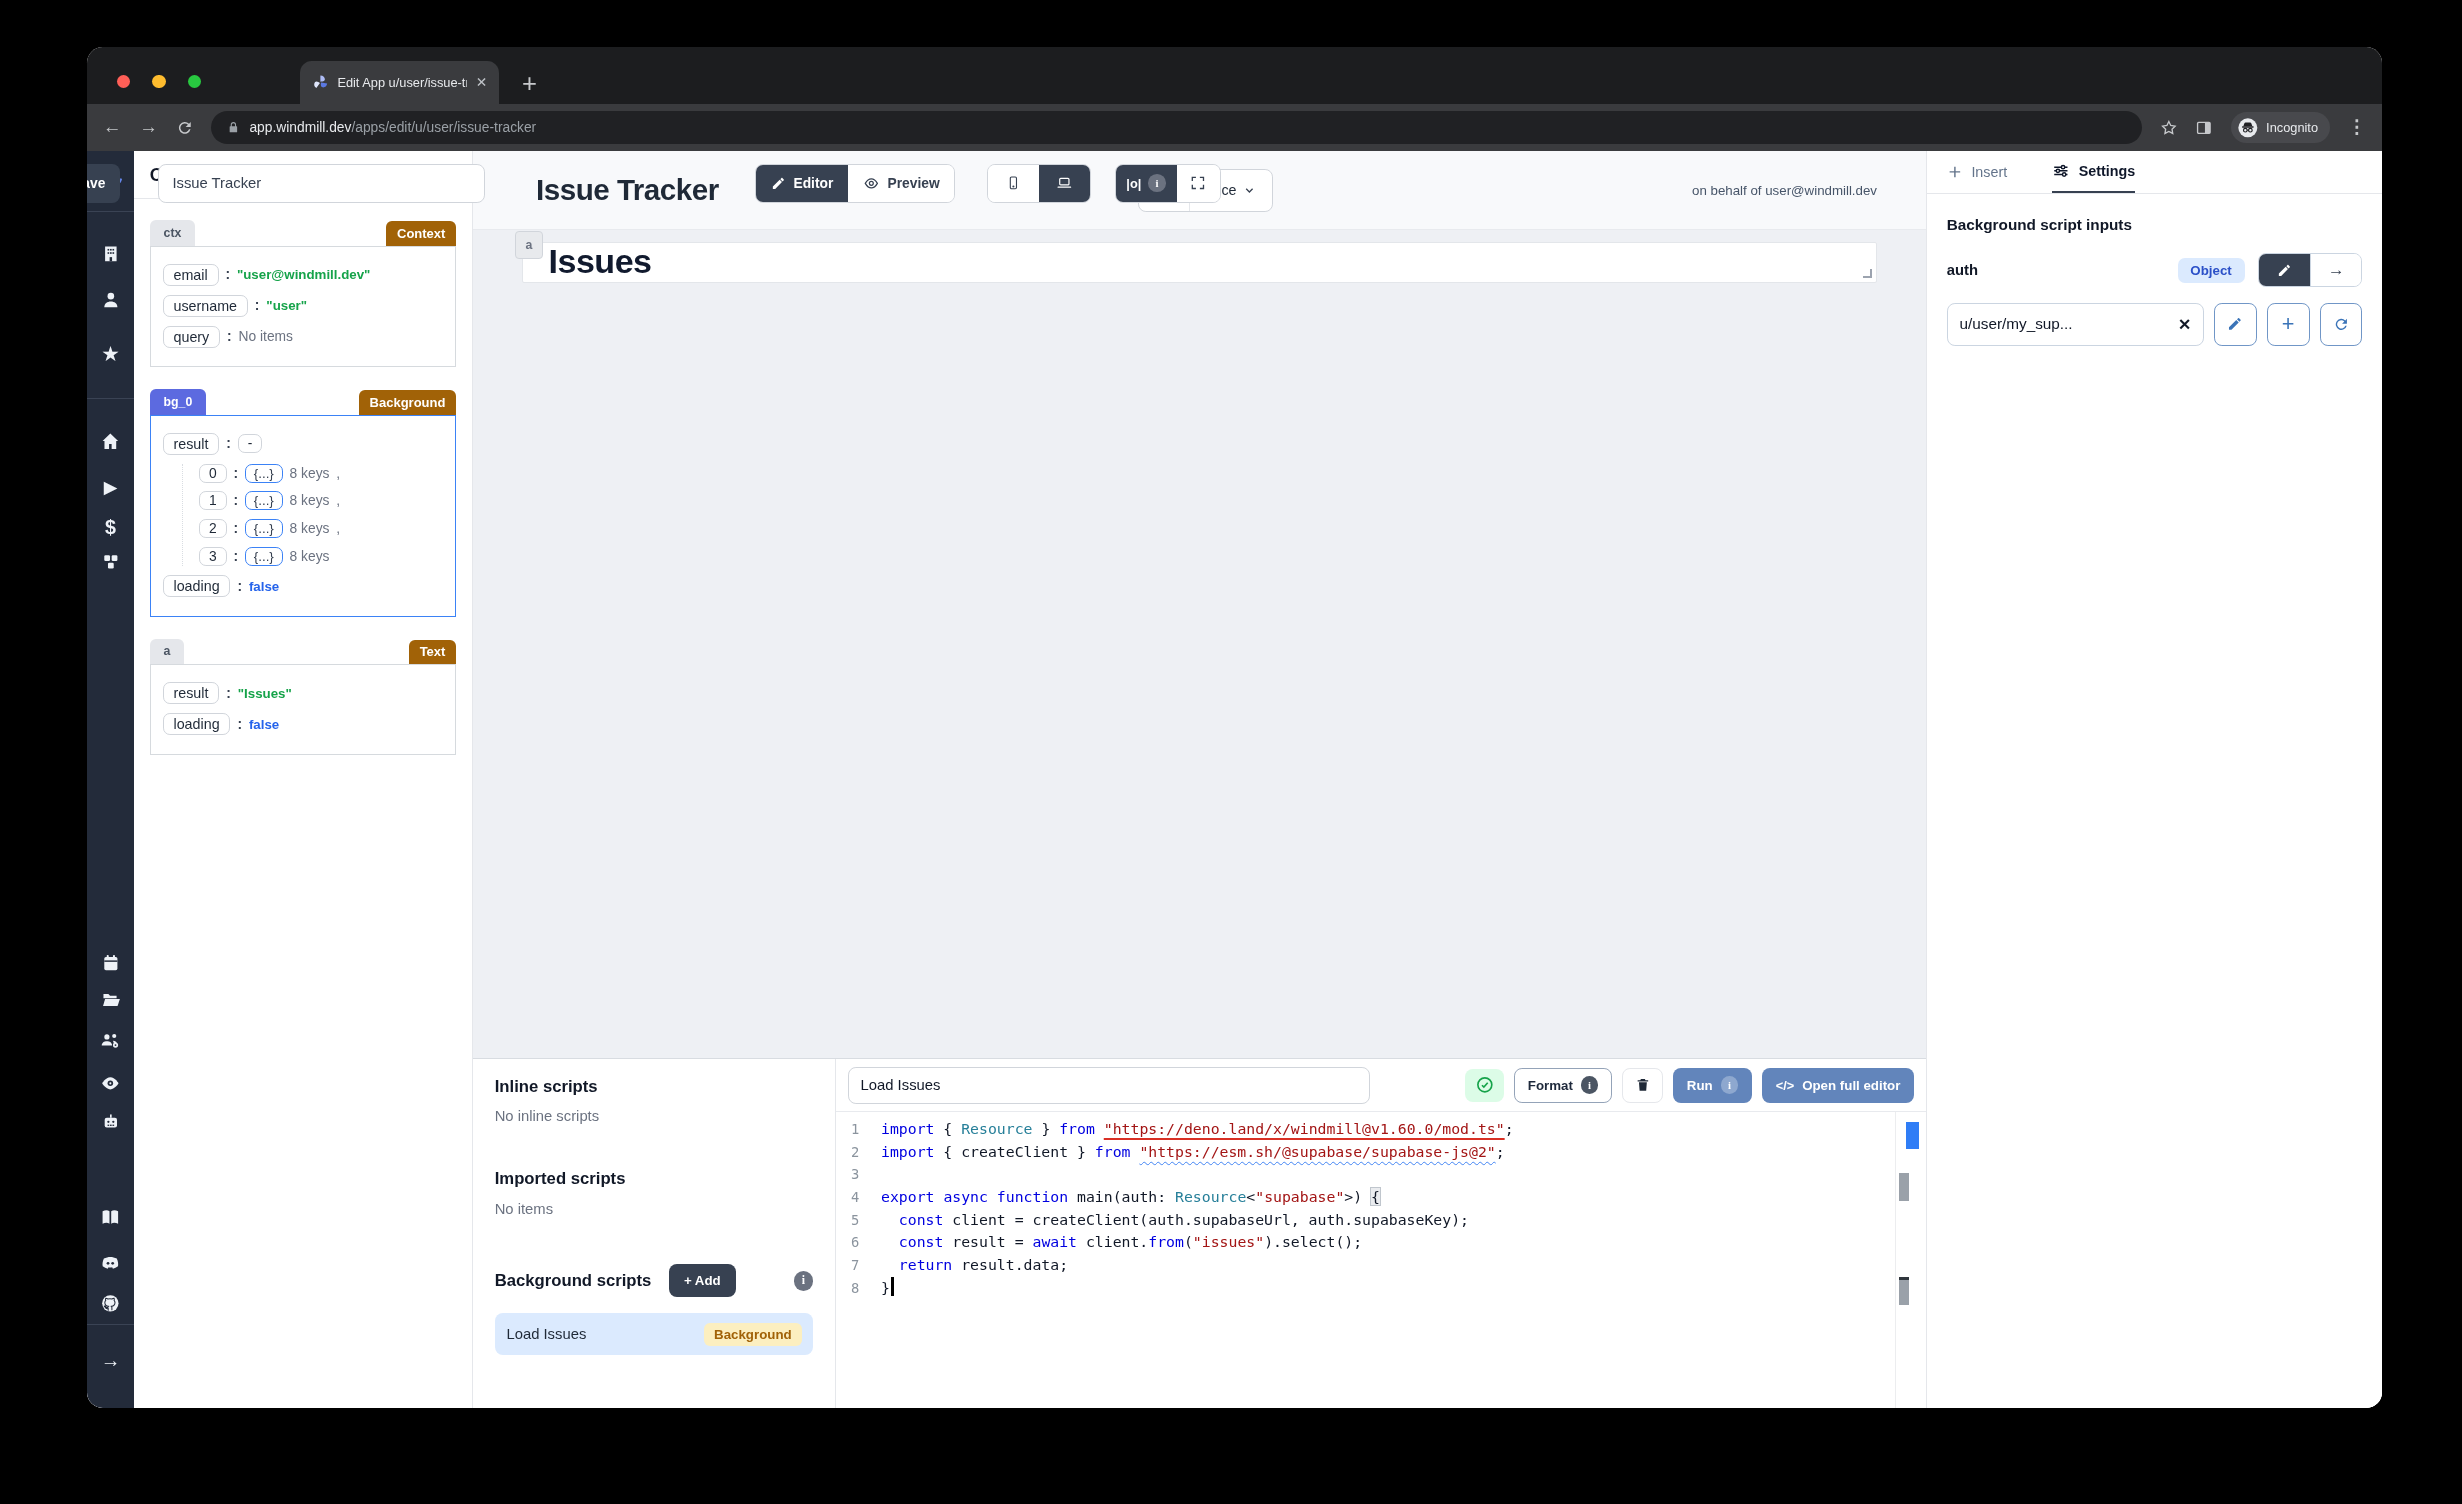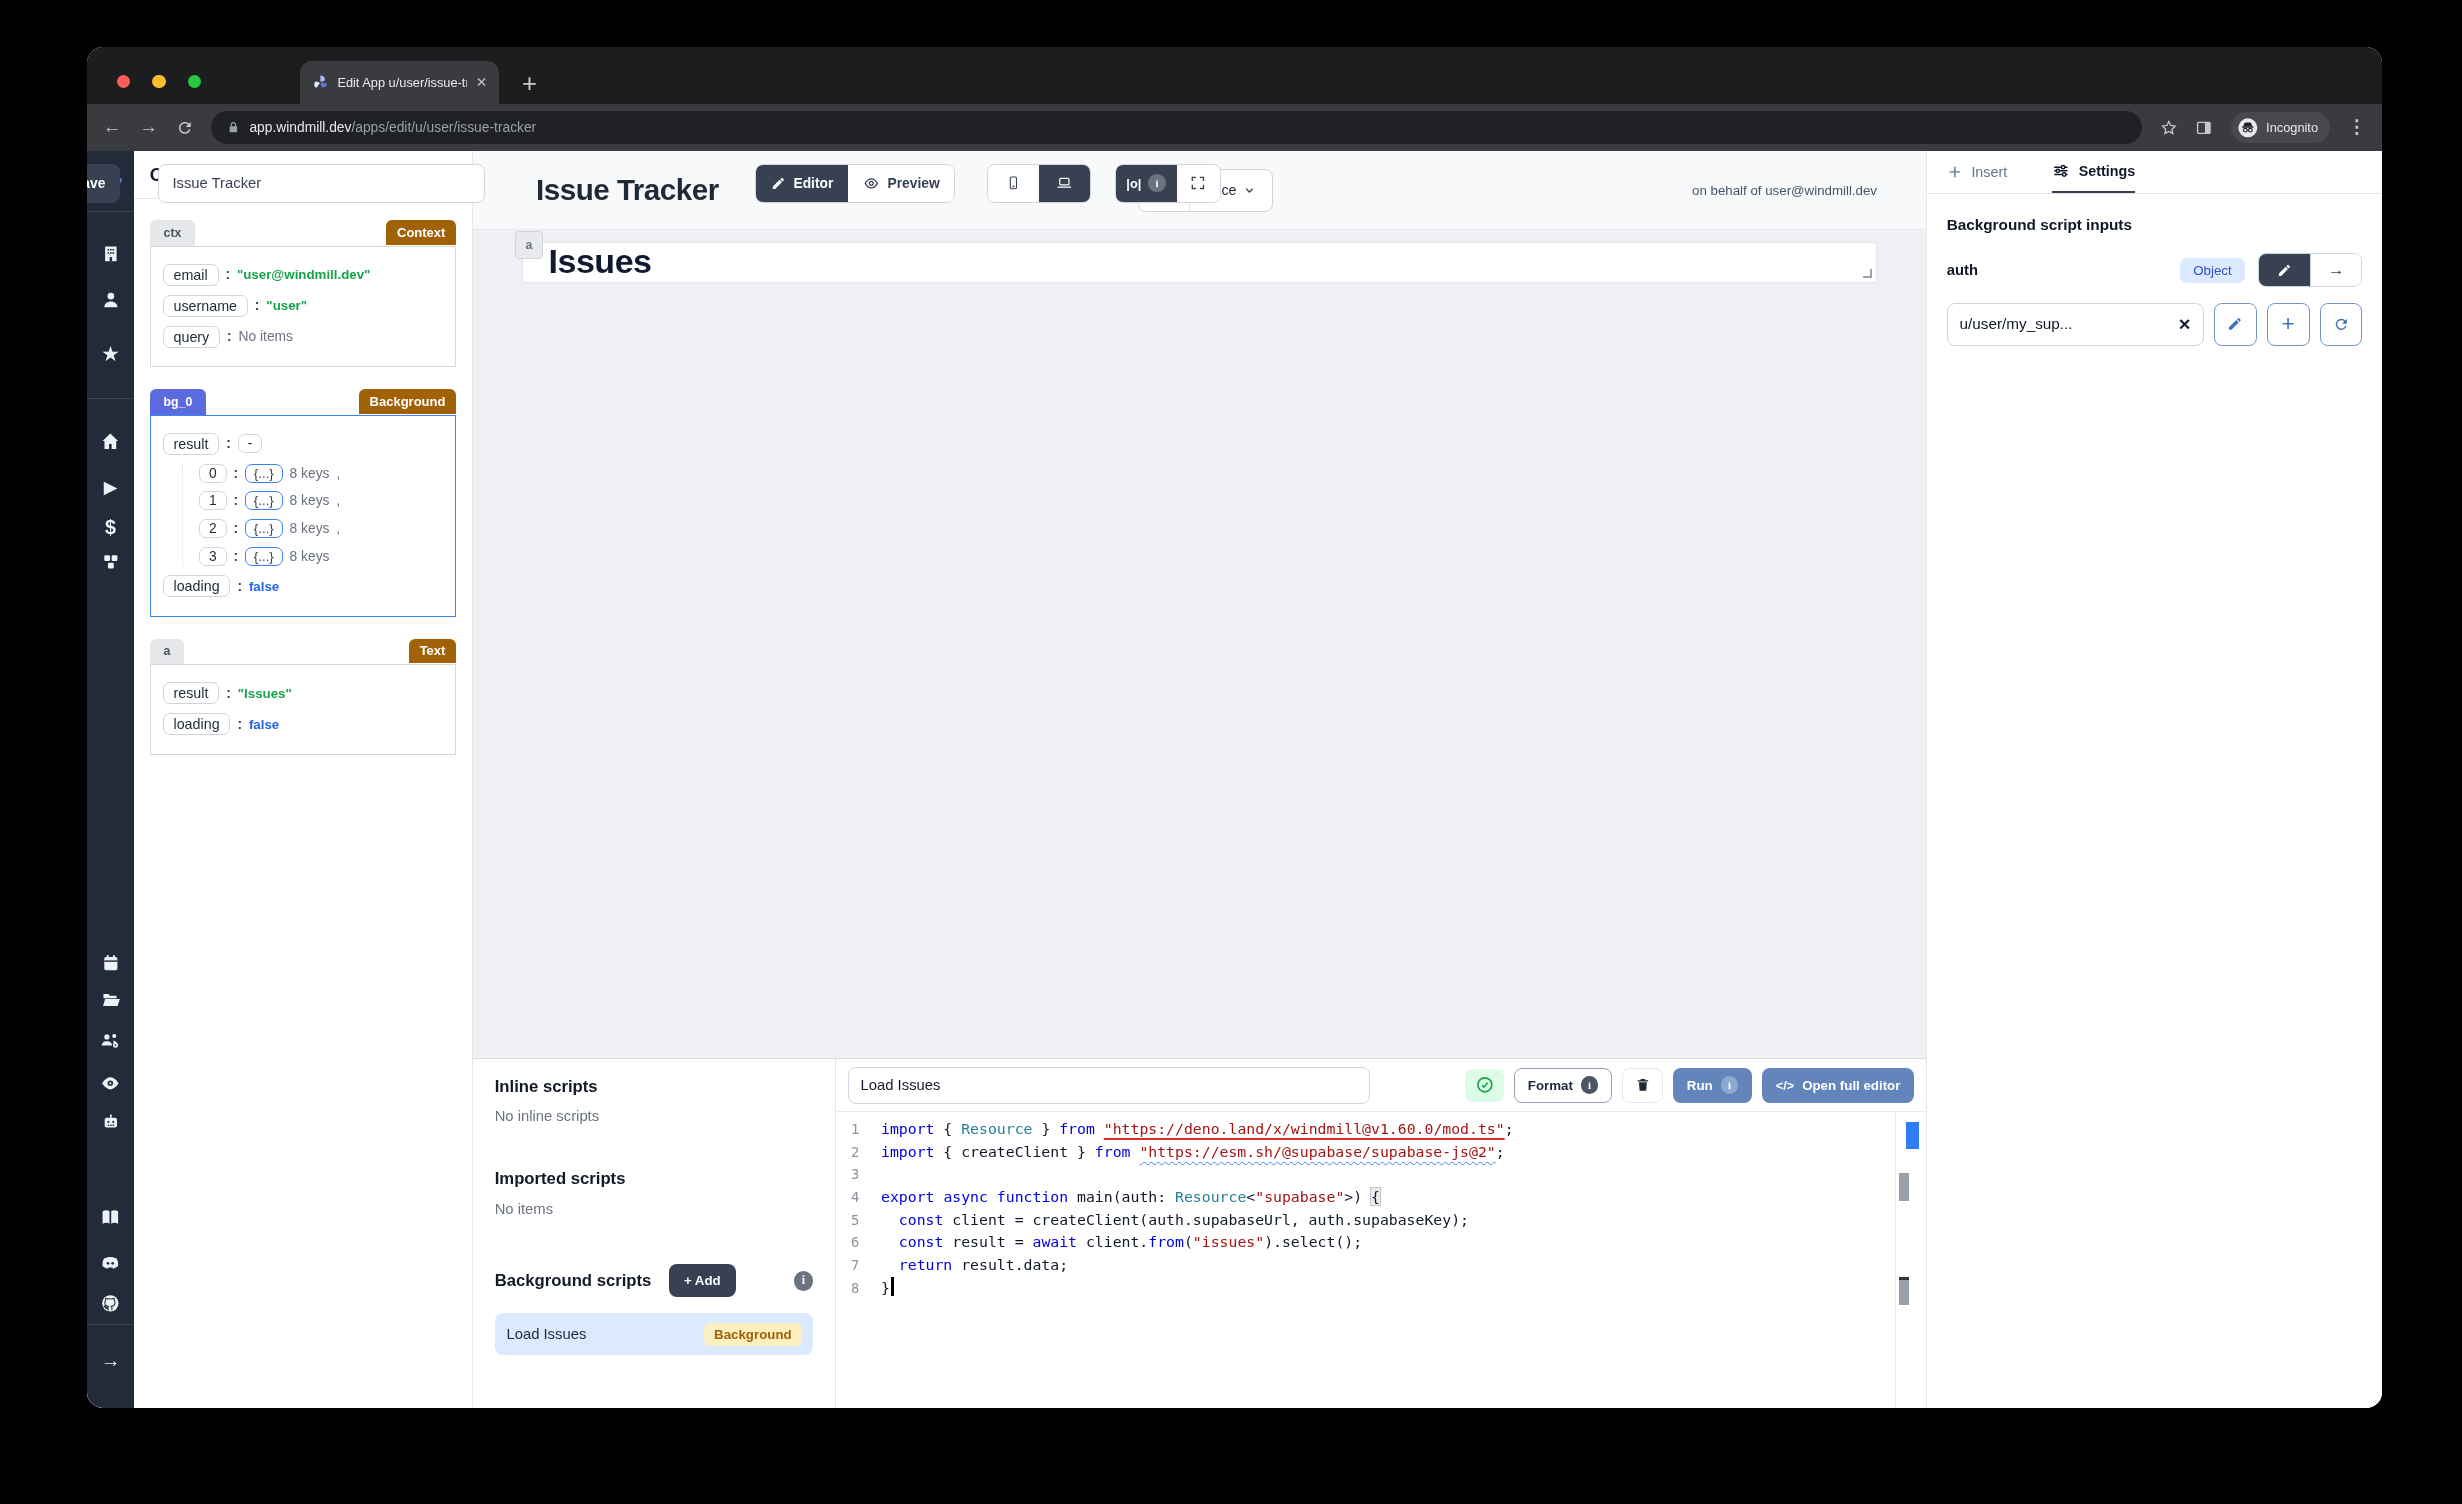--- a/index.html
+++ b/index.html
@@ -42,21 +42,21 @@
   .btn-darksave{border-radius:7.9px;background:#374151;color:#fff;font-weight:600;padding:0 14.8px;height:39px;display:flex;align-items:center;gap:8.9px;font-size:13.8px}
 
   
   .main-body{flex:1;display:flex;min-width:0}
 
   
   .outputs{width:339px;border-right:1px solid #e5e7eb;flex:none;background:#fff;padding:11.8px 15.8px;overflow:hidden}
   .out-title{font-size:17.7px;font-weight:800;color:#111827;padding:2px 0 11.8px}
   .out-hr{height:1px;background:#e5e7eb;margin:0 -15.8px}
   .out-card{margin-top:21.7px}
-  .badge-row{display:flex;justify-content:space-between;align-items:flex-start}
+  .badge-row{display:flex;justify-content:space-between;align-items:flex-end}
   .tab-badge{font-size:12.3px;font-weight:700;background:#e5e7eb;color:#4b5563;padding:5.9px 13.8px;border-radius:5.9px 5.9px 0 0}
   .tab-badge.sel{background:#5c6ae0;color:#fff}
   .type-badge{font-size:13px;font-weight:700;background:#a16207;color:#fff;padding:4.9px 10.8px;border-radius:5.9px 5.9px 0 0}
   .card-body{border:1px solid #d6dade;background:#fff;padding:7.9px 11.8px 9.9px}
   .card-body.sel{border-color:#3b82f6}
   .orow{display:flex;align-items:center;gap:6.9px;margin:8.9px 0;font-size:13.8px;color:#374151}
   .kpill{border:1px solid #d1d5db;border-radius:6.9px;padding:2px 9.9px;font-size:14.3px;color:#1f2937;background:#fff}
   .ipill{border:1px solid #d1d5db;border-radius:6.9px;padding:1px 8.9px;font-size:13.8px;color:#1f2937;background:#fff}
   .opill{border:1px solid #3b82f6;border-radius:6.9px;padding:1px 7.9px;font-size:13.3px;color:#374151;background:#fff}
   .colon{font-weight:700;color:#374151}
@@ -122,21 +122,21 @@
 
   
   .rpanel{width:456px;border-left:1px solid #e5e7eb;flex:none;display:flex;flex-direction:column;background:#fff}
   .rtabs{height:43px;border-bottom:1px solid #e5e7eb;display:flex;align-items:stretch;padding-left:19.7px;gap:45px;flex:none}
   .rtab{display:flex;align-items:center;gap:8.9px;font-size:14.3px;color:#64748b}
   .rtab.active{color:#0f172a;font-weight:600;border-bottom:2px solid #374151}
   .rcontent{padding:21.7px 19.7px 0 19.7px}
   .rtitle{font-size:15.3px;font-weight:800;color:#111827}
   .auth-row{display:flex;align-items:center;margin-top:19.7px}
   .auth-label{font-size:14.8px;font-weight:600;color:#111827}
-  .obj-badge{margin-left:auto;background:#dbeafe;color:#2b50c8;font-weight:400;font-size:13.3px;padding:4.9px 12.8px;border-radius:6.9px}
+  .obj-badge{margin-left:auto;background:#dbeafe;color:#2b50c8;font-weight:700;font-size:13.3px;padding:4.9px 12.8px;border-radius:6.9px}
   .mini-seg{display:flex;margin-left:13.8px;border:1px solid #cbd5e1;border-radius:7.9px;overflow:hidden}
   .mini-seg>div{width:51px;height:31.5px;display:flex;align-items:center;justify-content:center}
   .ms-dark{background:#374151;color:#fff}
   .ms-light{background:#fff;color:#374151;border-left:1px solid #cbd5e1}
   .res-row{display:flex;align-items:flex-start;margin-top:15.8px;gap:10px}
   .res-input{width:270px;height:43px;border:1px solid #cbd5e1;border-radius:7.9px;display:flex;align-items:center;padding:0 11.8px}
   .res-txt{font-size:15.3px;color:#111827;flex:1;white-space:nowrap;overflow:hidden}
   .x-btn{font-size:15.8px;font-weight:700;color:#111827;padding-left:5.9px}
   .sq-btn{width:45px;height:43px;border:1px solid #7096c7;border-radius:7.9px;display:flex;align-items:center;justify-content:center;color:#3b74b8;background:#fff;font-size:21.7px;font-weight:400}
 

